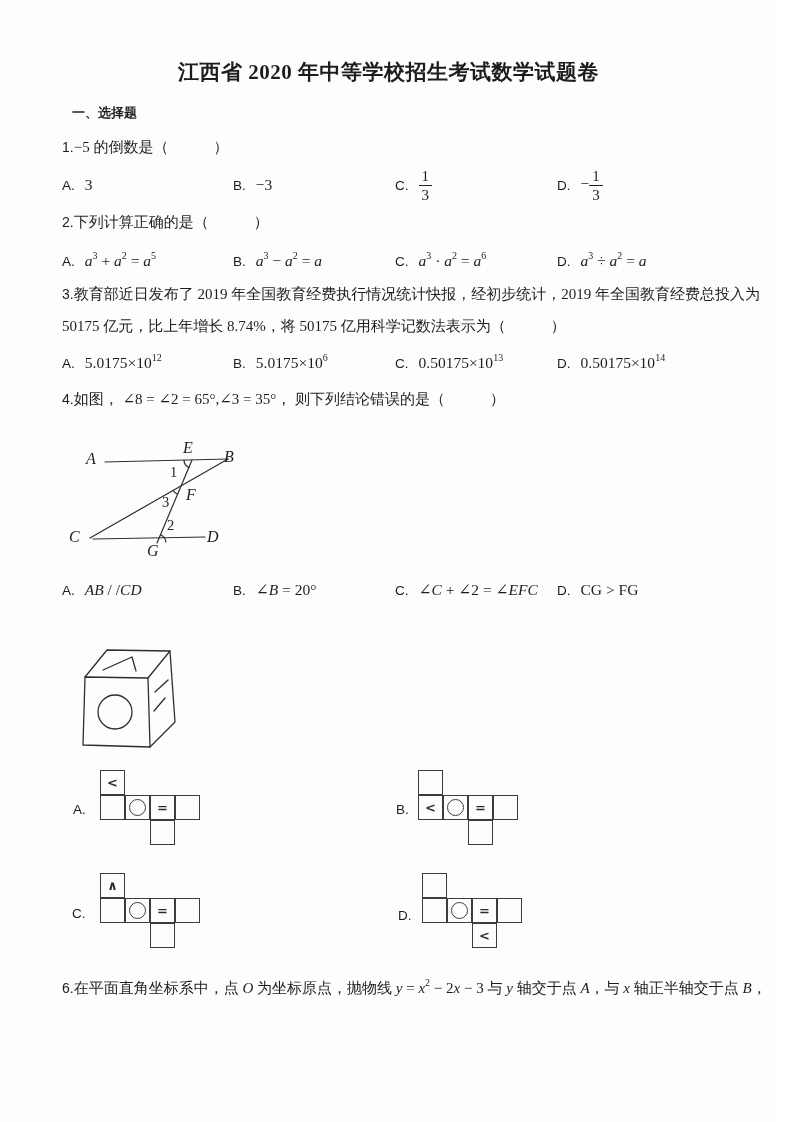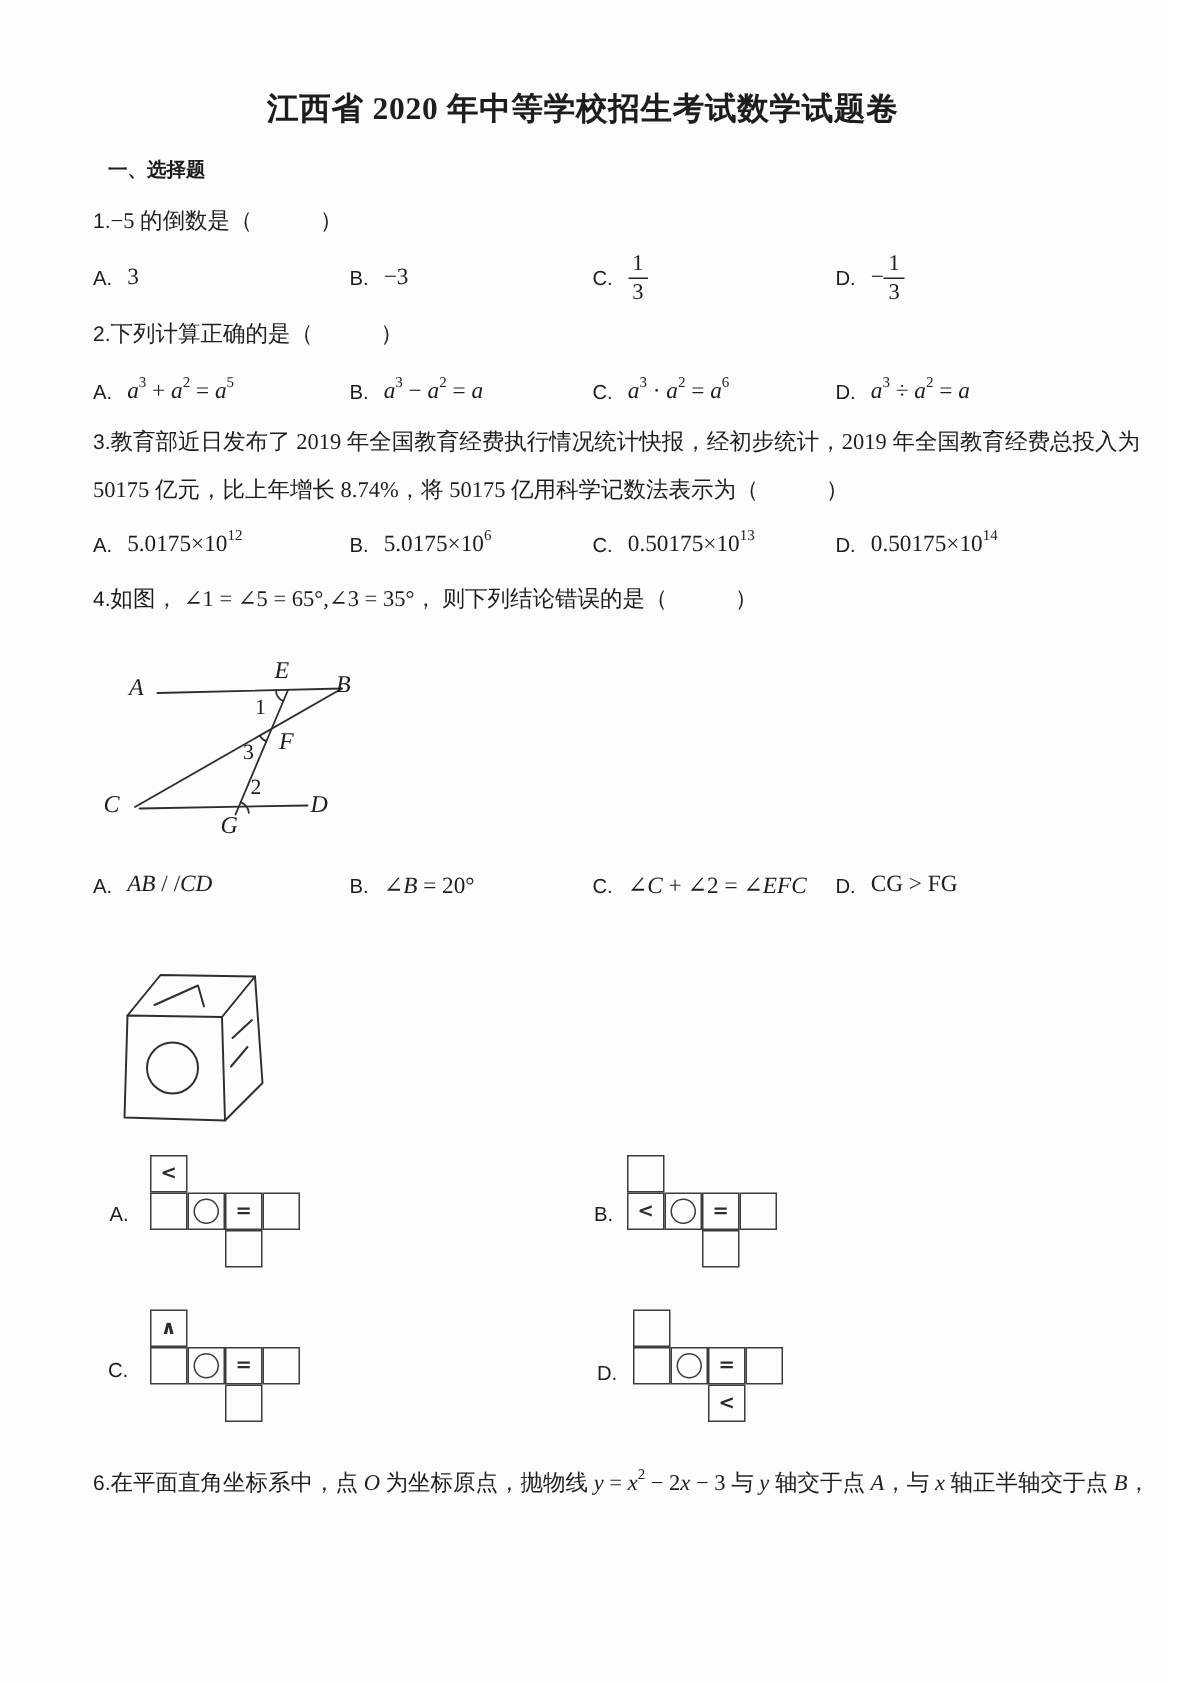--- a/index.html
+++ b/index.html
@@ -104,21 +104,21 @@
         <span class="olabel">C.</span>
         <span class="omath"><span class="tok-n">0.50175×10</span><span class="tok-sup">13</span></span>
       </span>
     <span class="opt" style="left:557px">
         <span class="olabel">D.</span>
         <span class="omath"><span class="tok-n">0.50175×10</span><span class="tok-sup">14</span></span>
       </span>
   </div>
 
   <div class="stem" style="top:390px">
-    <span class="qnum">4.</span><span>如图， ∠1 = ∠5 = 65°,∠3 = 35°， 则下列结论错误的是（　　　）</span>
+    <span class="qnum">4.</span><span>如图， ∠8 = ∠2 = 65°,∠3 = 35°， 则下列结论错误的是（　　　）</span>
   </div>
 
   <div class="figwrap">
     <svg style="left:58px;top:437px" width="230" height="135" viewBox="0 0 230 135" fill="none" stroke="#2e2e2e" stroke-width="1.2" stroke-linecap="round">
       <line x1="47" y1="25" x2="170" y2="22"></line>
       <line x1="35" y1="102" x2="147" y2="100"></line>
       <line x1="32" y1="101" x2="170" y2="22"></line>
       <line x1="134" y1="23" x2="99" y2="106"></line>
       <path d="M 126 23.2 A 8 8 0 0 0 130.9 30.4"></path>
       <path d="M 102.5 97.7 A 9 9 0 0 1 107.9 104.9"></path>

